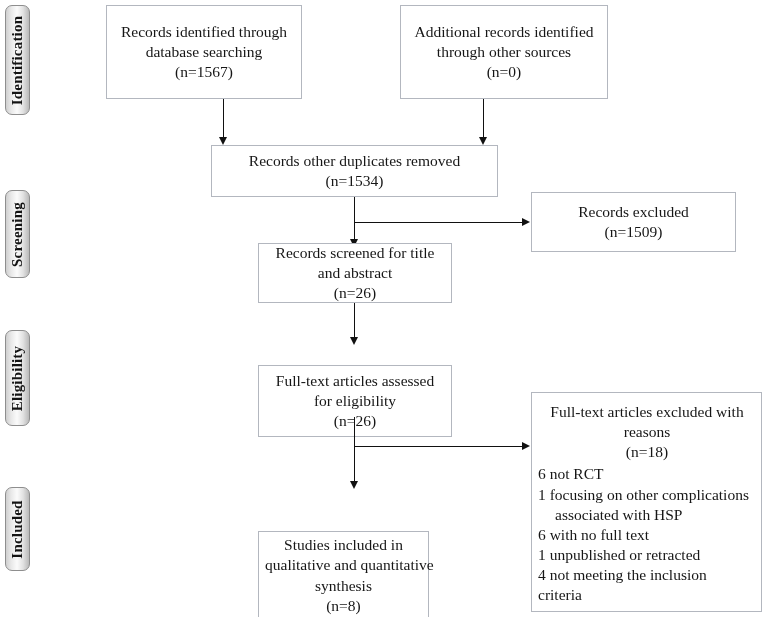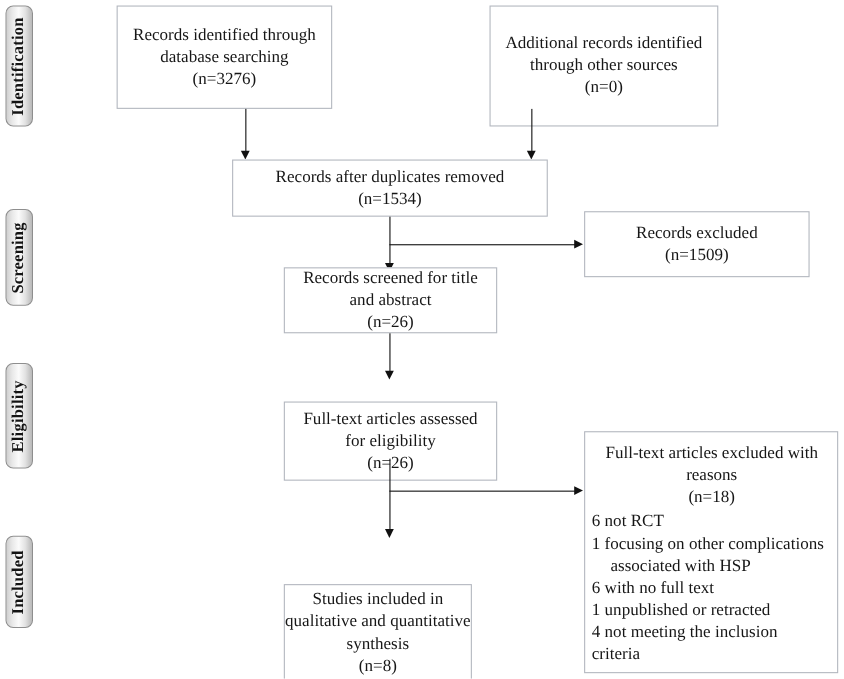--- a/index.html
+++ b/index.html
@@ -47,21 +47,20 @@
   }
 
   
   .node {
     position: absolute;
     box-sizing: border-box;
     border: 1px solid #b3b7bf;
     background: #ffffff;
     display: flex;
     flex-direction: column;
-    align-items: center;
     justify-content: center;
     text-align: center;
     font-size: 15.5px;
     line-height: 1.30;
     color: #161616;
     padding: 3px 6px;
   }
   .node .line { display: block; white-space: nowrap; }
 
   
@@ -125,37 +124,37 @@
     <span class="stage-text">Eligibility</span>
   </div>
 
   <div class="stage-tab" style="left:5px; top:487px; width:25px; height:84px;">
     <span class="stage-text">Included</span>
   </div>
 
   <div class="node" style="left:106px; top:5px; width:196px; height:94px;">
     <span class="line">Records identified through</span>
     <span class="line">database searching</span>
-    <span class="line">(n=3276)</span>
-  </div>
-
-  <div class="node" style="left:400px; top:5px; width:208px; height:110px;margin-left:45px;">
+    <span class="line">(n=1567)</span>
+  </div>
+
+  <div class="node" style="left:400px; top:5px; width:208px; height:94px;">
     <span class="line">Additional records identified</span>
     <span class="line">through other sources</span>
     <span class="line">(n=0)</span>
   </div>
 
   <div class="conn v" style="left:223px; top:99px; height:40px;"></div>
   <div class="arrow-down" style="left:219px; top:137px;"></div>
 
   <div class="conn v" style="left:483px; top:99px; height:40px;"></div>
   <div class="arrow-down" style="left:479px; top:137px;"></div>
 
   <div class="node" style="left:211px; top:145px; width:287px; height:52px;">
-    <span class="line">Records after duplicates removed</span>
+    <span class="line">Records other duplicates removed</span>
     <span class="line">(n=1534)</span>
   </div>
 
   <div class="conn v" style="left:354px; top:197px; height:44px;"></div>
   <div class="arrow-down" style="left:350px; top:239px;"></div>
 
   <div class="conn h" style="left:354px; top:222px; width:170px;"></div>
   <div class="arrow-right" style="left:522px; top:218px;"></div>
 
   <div class="node" style="left:531px; top:192px; width:205px; height:60px;">

